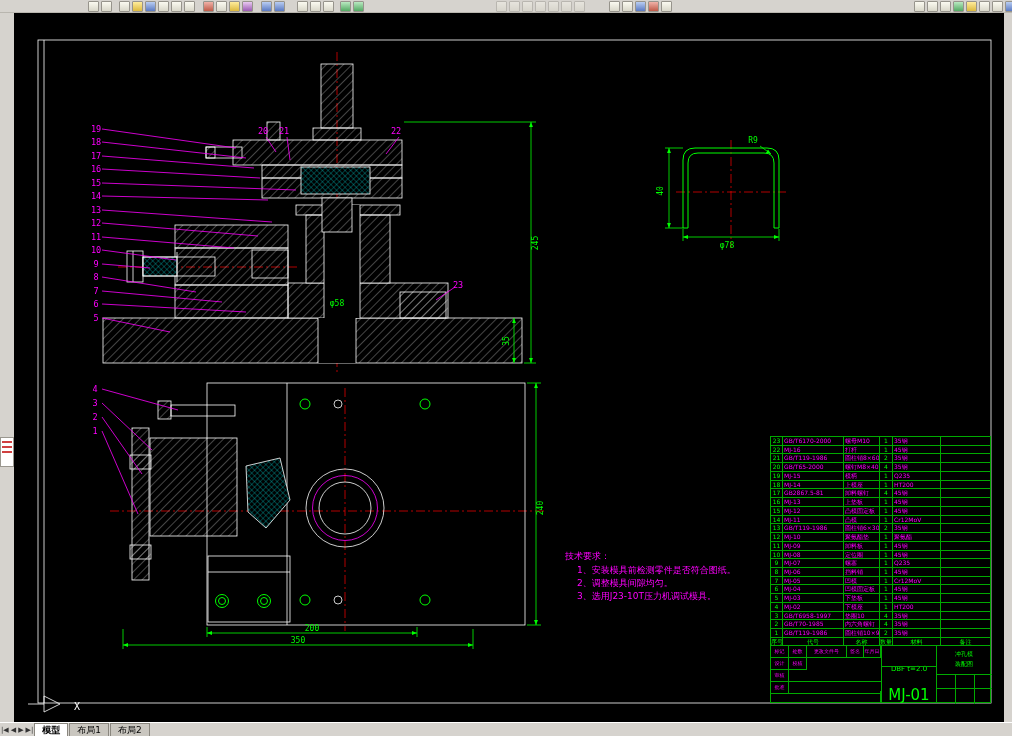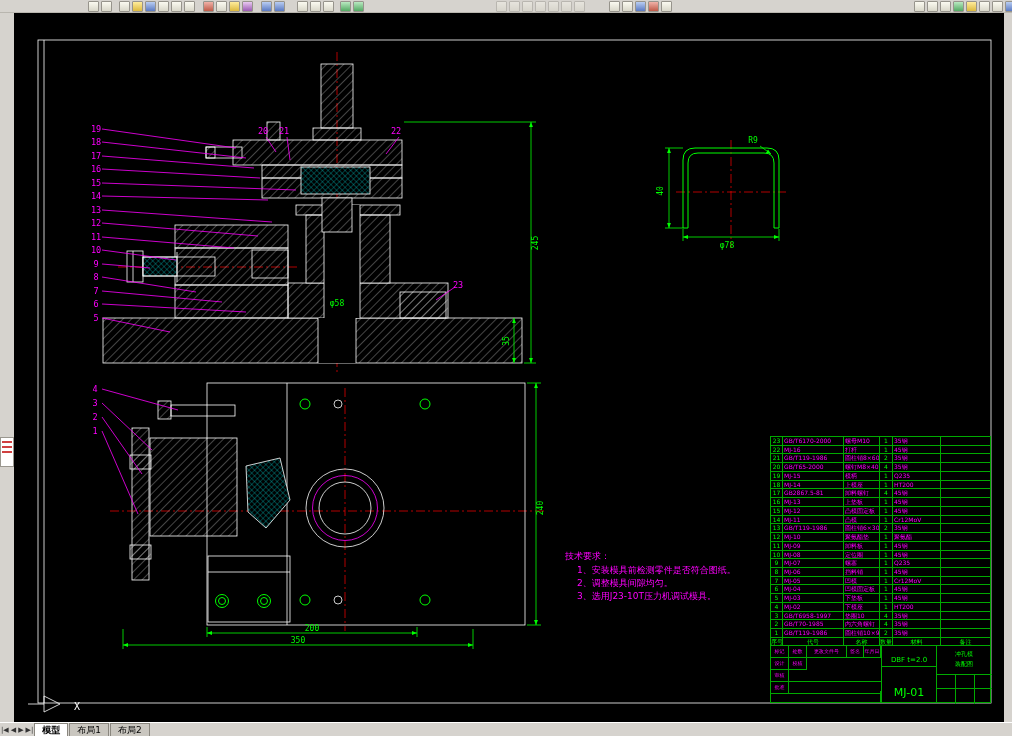--- a/index.html
+++ b/index.html
@@ -53,21 +53,21 @@
   .bom-head .c{color:#00ff00;text-align:center;padding-left:0}
 
   
   .tb{position:absolute;left:770px;top:645px;width:221px;height:58px;z-index:6;
       border:1px solid #00aa00;box-sizing:border-box;background:#000;font-size:5px}
   .tb .vline{position:absolute;top:0;bottom:0;width:1px;background:#00aa00}
   .tb .cell{position:absolute;color:#ff00ff;overflow:hidden;white-space:nowrap;
             border-right:1px solid #00aa00;border-bottom:1px solid #00aa00;
             box-sizing:border-box;text-align:center;line-height:11px;height:12px}
   .tb .big{font-size:7px;color:#00ff00;text-align:center}
-  .tb .num{font-size:11px;color:#00ff00;text-align:center}
+  .tb .num{font-size:15px;color:#00ff00;text-align:center}
 
   
   .mini{position:absolute;left:0;top:437px;width:14px;height:30px;background:#fff;
         border:1px solid #9a978f;box-sizing:border-box;z-index:8}
   .mdash{height:2px;background:#d04040;margin:3px 1px 0 1px}
 
   
   .statusbar{position:absolute;left:0;top:722px;width:1012px;height:14px;background:#d6d3ce;
              display:flex;align-items:center;font-size:9px;color:#000;z-index:20;
              border-top:1px solid #fff}
@@ -593,21 +593,21 @@
   <span class="cell" style="left:76px;top:0;width:17px">签名</span>
   <span class="cell" style="left:93px;top:0;width:17px">年月日</span>
   <span class="cell" style="left:0;top:12px;width:18px">设计</span>
   <span class="cell" style="left:18px;top:12px;width:18px">校核</span>
   <span class="cell" style="left:0;top:24px;width:18px">审核</span>
   <span class="cell" style="left:0;top:36px;width:18px">批准</span>
   <span class="cell" style="left:18px;top:24px;width:92px;border-right:none"></span>
   <span class="cell" style="left:18px;top:36px;width:92px;border-right:none"></span>
   <span class="cell" style="left:0;top:45px;width:110px;height:12px;border-bottom:none"></span>
 
-  <div class="big" style="position:absolute;left:111px;top:10px;width:54px">DBF t=2.0</div>
+  <div class="big" style="position:absolute;left:111px;top:19px;width:54px">DBF t=2.0</div>
   <div style="position:absolute;left:111px;top:20px;width:54px;height:1px;background:#00aa00"></div>
   <div class="num" style="position:absolute;left:111px;top:40px;width:54px">MJ-01</div>
 
   <div class="big" style="position:absolute;left:166px;top:4px;width:54px;font-size:6px">冲孔模</div>
   <div class="big" style="position:absolute;left:166px;top:14px;width:54px;font-size:6px">装配图</div>
   <div style="position:absolute;left:165px;top:28px;width:56px;height:1px;background:#00aa00"></div>
   <div style="position:absolute;left:184px;top:28px;width:1px;height:30px;background:#00aa00"></div>
   <div style="position:absolute;left:203px;top:28px;width:1px;height:30px;background:#00aa00"></div>
   <div style="position:absolute;left:165px;top:42px;width:56px;height:1px;background:#00aa00"></div>
 </div>

